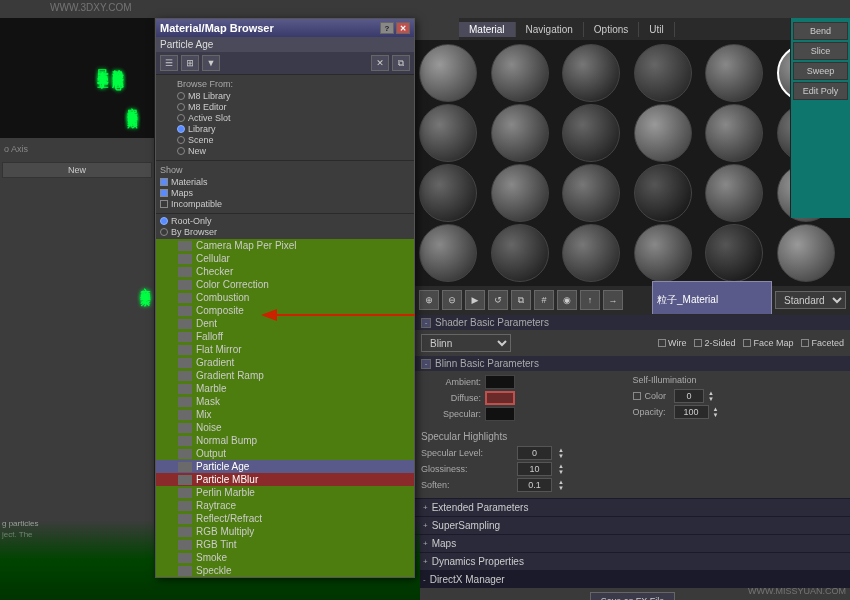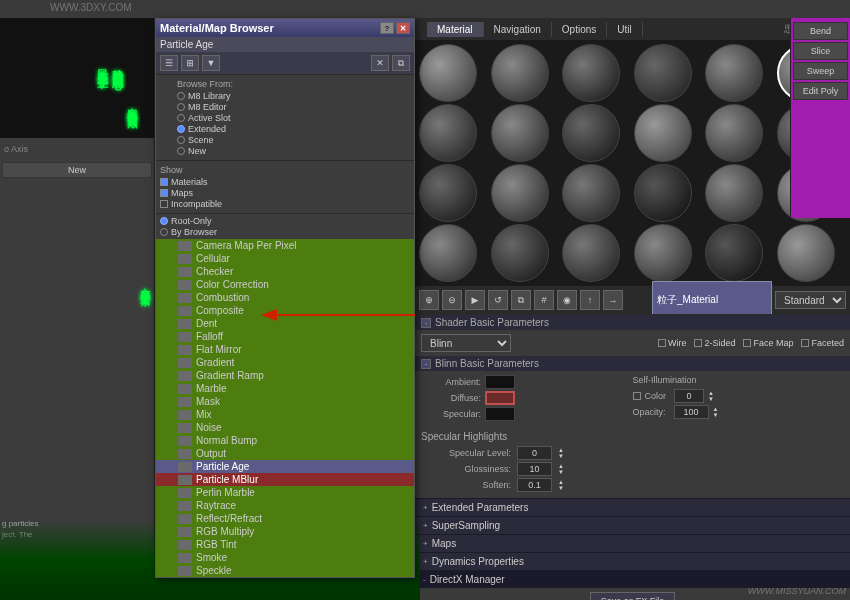--- a/index.html
+++ b/index.html
@@ -281,23 +281,24 @@
       display: flex;
       flex-direction: column;
     }
 
     
     .me-tabs {
       background: #2a2a2a;
       height: 22px;
       display: flex;
       align-items: center;
-      padding: 0 12px;
+      padding: 0 0;
       gap: 0;
       flex-shrink: 0;
+      margin-left: 44px;
     }
 
     .me-tab {
       padding: 2px 10px;
       font-size: 10px;
       color: #ccc;
       cursor: pointer;
       border-right: 1px solid #444;
     }
 
@@ -503,21 +504,20 @@
       display: flex;
       align-items: center;
       gap: 6px;
       margin-bottom: 2px;
     }
 
     .spec-label {
       font-size: 9px;
       color: #aaa;
       width: 90px;
-      text-align: right;
     }
 
     .spec-spinner {
       background: #2a2a2a;
       border: 1px solid #555;
       color: #ccc;
       font-size: 9px;
       width: 35px;
       height: 14px;
       text-align: center;
@@ -599,21 +599,20 @@
       z-index: 1000;
     }
 
     .wm-bottom-right {
       position: absolute;
       bottom: 4px; right: 4px;
       font-size: 9px;
       color: rgba(200,200,200,0.4);
       pointer-events: none;
       z-index: 1000;
-      font-style: italic;
     }
   </style>
 </head>
 <body>
 
 <div class="wm-top">WWW.3DXY.COM</div>
 <div class="wm-bottom-right">WWW.MISSYUAN.COM</div>
 
 <div class="bg-text" style="left:95px; top:60px; font-size:11px;">民有之学止于</div>
 <div class="bg-text" style="left:110px; top:60px; font-size:11px;">静后道能在心</div>
@@ -668,21 +667,21 @@
       <label class="radio-option">
         <div class="radio-dot"></div>
         <span>M8 Editor</span>
       </label>
       <label class="radio-option">
         <div class="radio-dot"></div>
         <span>Active Slot</span>
       </label>
       <label class="radio-option">
         <div class="radio-dot active"></div>
-        <span>Extended</span>
+        <span>Library</span>
       </label>
       <label class="radio-option">
         <div class="radio-dot"></div>
         <span>Scene</span>
       </label>
       <label class="radio-option">
         <div class="radio-dot"></div>
         <span>New</span>
       </label>
     </div>
@@ -928,21 +927,21 @@
     <span class="collapse-label">Dynamics Properties</span>
   </div>
   <div class="collapse-section" style="background:#1a1a2a;">
     <span class="collapse-icon">-</span>
     <span class="collapse-label">DirectX Manager</span>
   </div>
 
   <button class="save-btn">Save as FX File</button>
 </div>
 
-<div style="position:absolute; top:18px; right:0; width:60px; height:200px; background:#a21caf; border-left:1px solid #222; display:flex; flex-direction:column; gap:2px; padding:4px 2px; z-index:50;">
+<div style="position:absolute; top:18px; right:0; width:60px; height:200px; background:#0f766e; border-left:1px solid #222; display:flex; flex-direction:column; gap:2px; padding:4px 2px; z-index:50;">
   <button style="background:#4a4a4a; border:1px solid #333; color:#ccc; font-size:9px; padding:3px 2px; cursor:pointer;">Bend</button>
   <button style="background:#4a4a4a; border:1px solid #333; color:#ccc; font-size:9px; padding:3px 2px; cursor:pointer;">Slice</button>
   <button style="background:#4a4a4a; border:1px solid #333; color:#ccc; font-size:9px; padding:3px 2px; cursor:pointer;">Sweep</button>
   <button style="background:#4a4a4a; border:1px solid #333; color:#ccc; font-size:9px; padding:3px 2px; cursor:pointer;">Edit Poly</button>
 </div>
 
 <svg class="red-arrow" style="left:245px; top:290px; width:180px; height:50px;" viewBox="0 0 180 50">
   <defs>
     <marker id="arrowhead" markerWidth="8" markerHeight="6" refX="6" refY="3" orient="auto">
       <polygon points="0 0, 8 3, 0 6" fill="#cc2200"></polygon>

